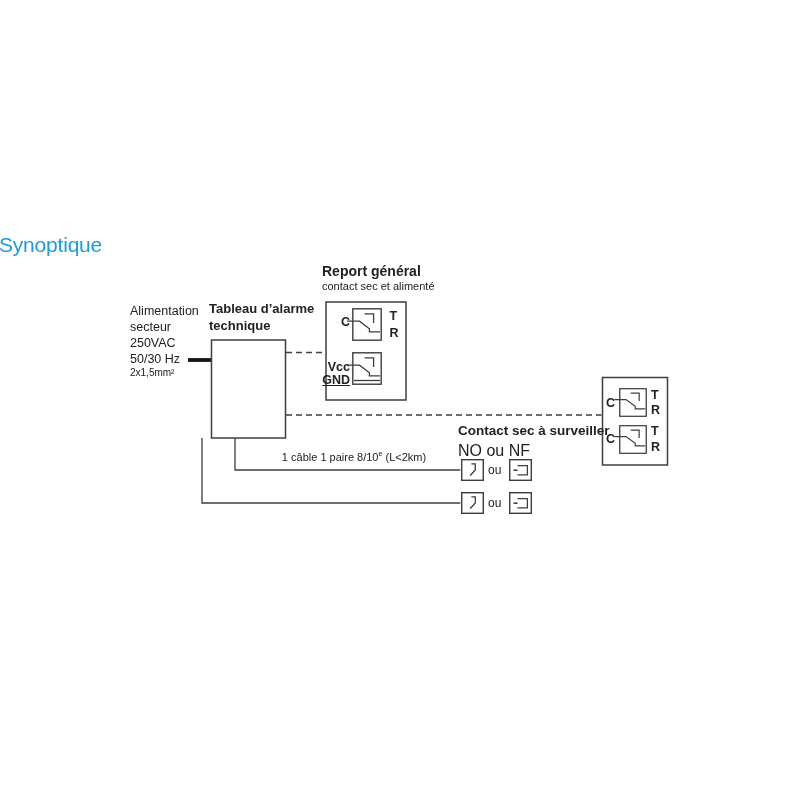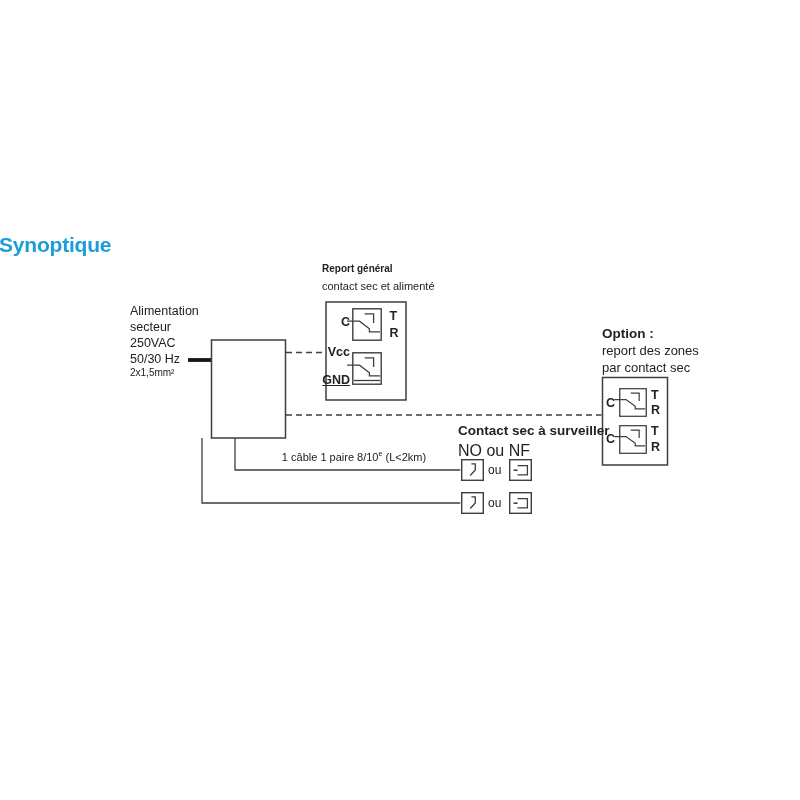--- a/index.html
+++ b/index.html
@@ -1,25 +1,25 @@
 <!DOCTYPE html>
 <html><head>
 <meta charset="utf-8">
 <style>
   html,body{margin:0;padding:0;background:#fff;}
   .page{position:relative;width:800px;height:800px;background:#ffffff;overflow:hidden;
         font-family:"Liberation Sans","DejaVu Sans",sans-serif;color:#232124;}
   svg.layer{position:absolute;left:0;top:0;}
   .lbl{position:absolute;white-space:nowrap;line-height:1.25;}
   .b{font-weight:normal;}
-  .title{left:-1px;top:232px;font-size:21px;font-weight:bold;color:#1b9dd9;letter-spacing:-0.2px;}
+  .title{left:-1px;top:232px;font-size:21px;font-weight:normal;color:#1b9dd9;letter-spacing:-0.2px;}
   .alim{left:130px;top:303px;font-size:12.5px;line-height:16px;}
   .alim .small{font-size:10px;line-height:12px;}
   .panel-lbl{left:209px;top:301px;font-size:13px;font-weight:bold;line-height:16.5px;}
-  .report-title{left:322px;top:263px;font-size:10px;font-weight:bold;}
+  .report-title{left:322px;top:263px;font-size:14px;font-weight:bold;}
   .report-sub{left:322px;top:280px;font-size:11px;}
   .option-lbl{left:602px;top:325px;font-size:13px;line-height:17px;}
   .option-lbl .t{font-size:13.5px;font-weight:bold;}
   .contact-title{left:458px;top:423px;font-size:13.5px;font-weight:bold;}
   .contact-sub{left:458px;top:441px;font-size:16px;}
   .cable{left:278px;top:450px;width:152px;text-align:center;font-size:11px;}
   .cable sup{font-size:7px;}
   .pin{font-size:12.5px;font-weight:bold;}
   .ra{text-align:right;}
   .ou{font-size:12px;}
@@ -76,34 +76,33 @@
   <div class="lbl title">Synoptique</div>
 
   <div class="lbl alim">
     <div class="b">Alimentation</div>
     <div class="b">secteur</div>
     <div>250VAC</div>
     <div>50/30 Hz</div>
     <div class="small">2x1,5mm²</div>
   </div>
 
+  <div class="lbl panel-lbl">
+    <div>Tableau d’alarme</div>
+    <div>technique</div>
+  </div>
 
   <div class="lbl report-title">Report général</div>
   <div class="lbl report-sub">contact sec et alimenté</div>
   <div class="lbl pin ra" style="left:331px;top:315px;width:19px;">C</div>
   <div class="lbl pin" style="left:389.5px;top:309px;">T</div>
   <div class="lbl pin" style="left:389.5px;top:325.5px;">R</div>
-  <div class="lbl pin ra" style="left:312px;top:345px;width:38px;">Vcc</div>
+  <div class="lbl pin ra" style="left:312px;top:360px;width:38px;">Vcc</div>
   <div class="lbl pin ra" style="left:310px;top:372.5px;width:40px;text-decoration:underline;">GND</div>
 
-  <div class="lbl option-lbl">
-    <div class="t">Option :</div>
-    <div>report des zones</div>
-    <div>par contact sec</div>
-  </div>
   <div class="lbl pin ra" style="left:596px;top:395.5px;width:19px;">C</div>
   <div class="lbl pin" style="left:651px;top:387.5px;">T</div>
   <div class="lbl pin" style="left:651px;top:403px;">R</div>
   <div class="lbl pin ra" style="left:596px;top:432px;width:19px;">C</div>
   <div class="lbl pin" style="left:651px;top:423.5px;">T</div>
   <div class="lbl pin" style="left:651px;top:440px;">R</div>
 
   <div class="lbl contact-title">Contact sec à surveiller</div>
   <div class="lbl contact-sub">NO ou NF</div>
   <div class="lbl ou" style="left:488px;top:463px;">ou</div>

